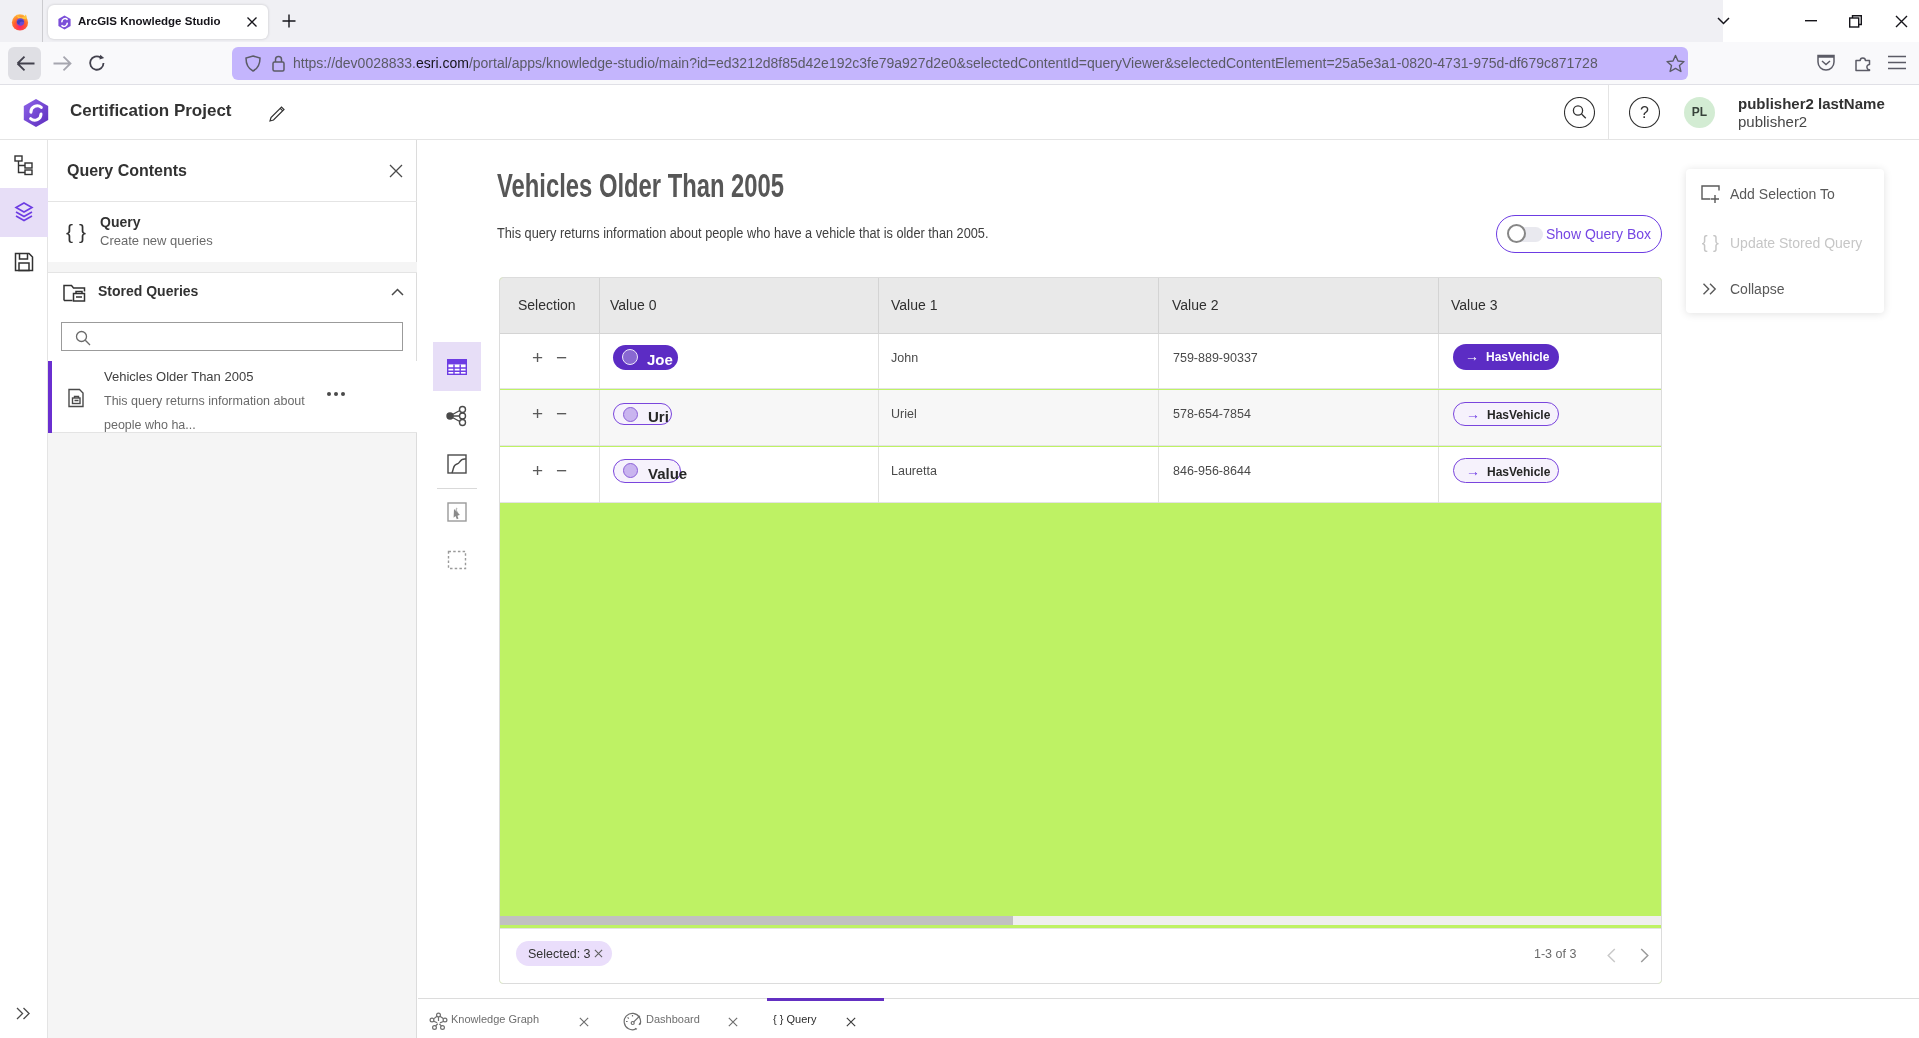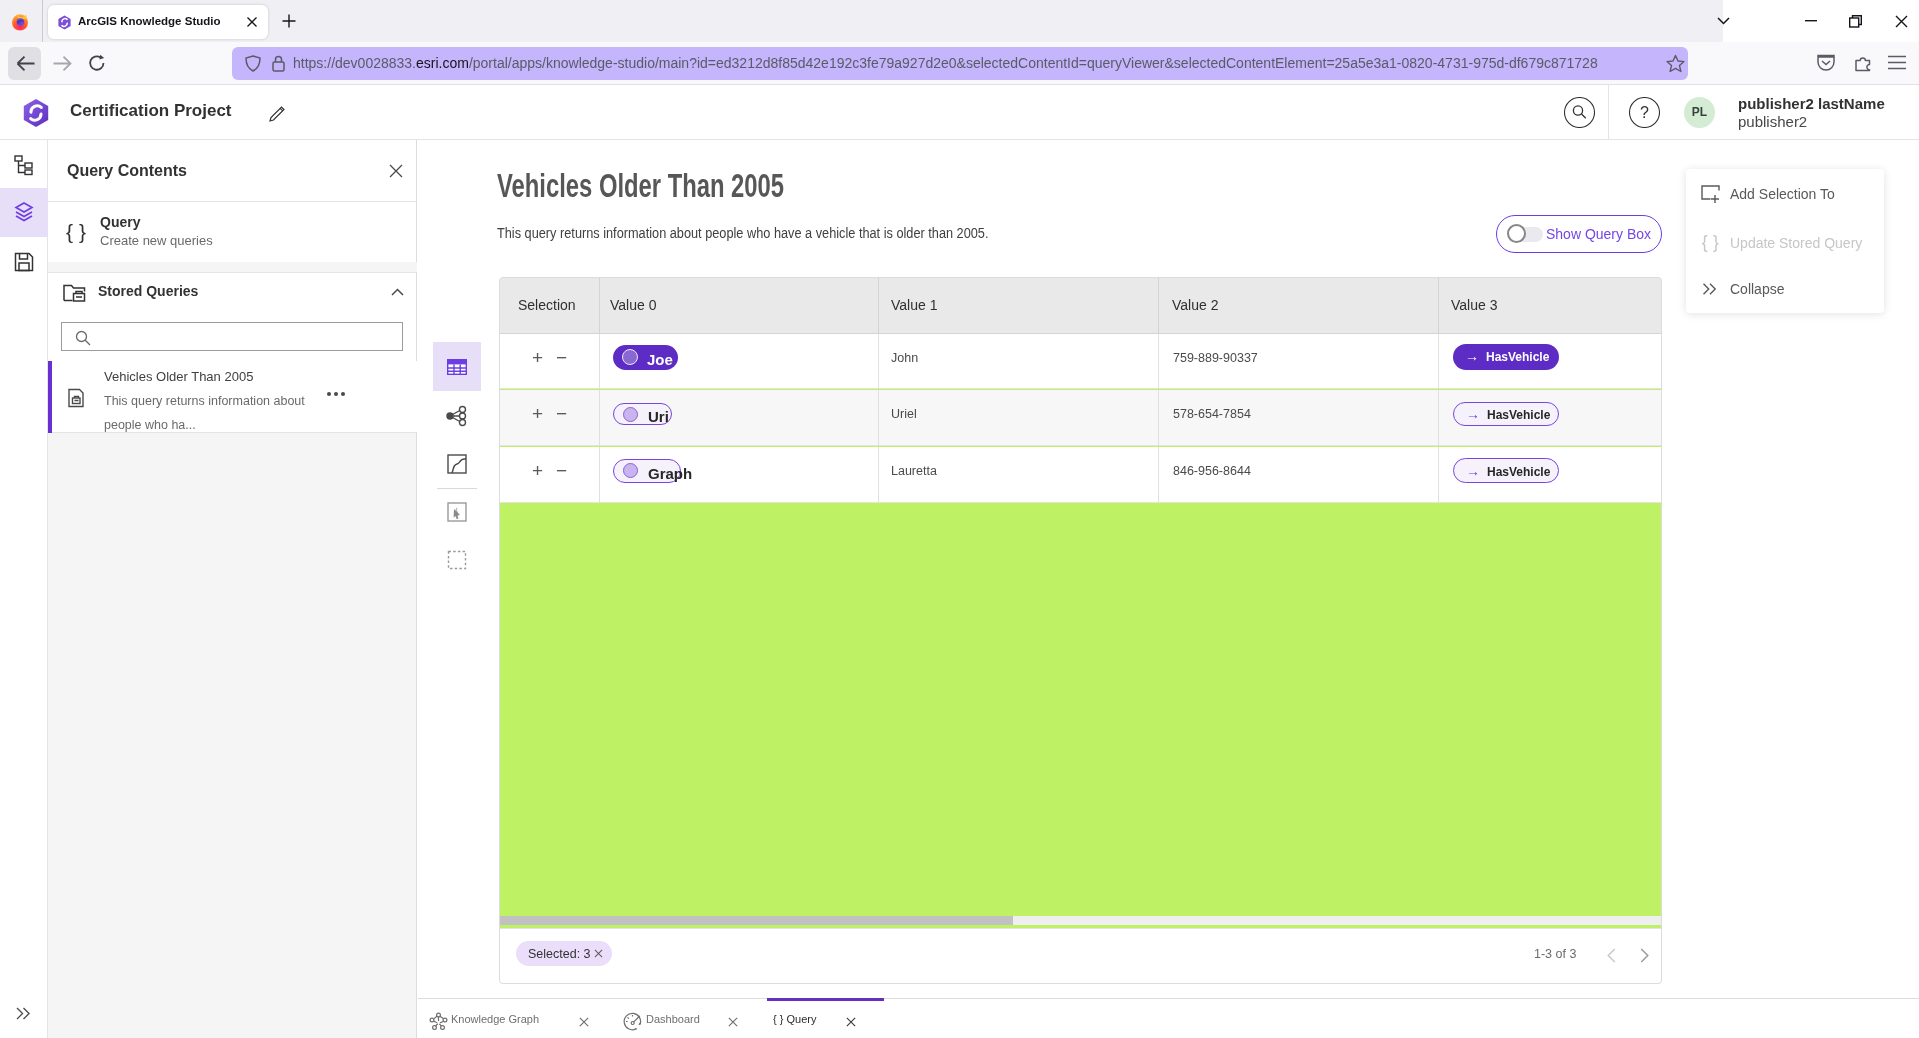--- a/index.html
+++ b/index.html
@@ -359,21 +359,21 @@
       <div class="rowline" style="left:378px"></div>
       <div class="rowline" style="left:658px"></div>
       <div class="rowline" style="left:938px"></div>
     </div>
 
     <div class="row" style="top:169px;background:#fff;border-bottom:1px solid #e4e4e4">
       <span class="pm" style="left:32px">+</span>
         <span class="pm" style="left:56px">−</span>
       <div class="npill" style="top:12px;width:68px;height:24px;background:#f6f2fc;border:1.4px solid #7a45dd">
         <div class="cir" style="background:#c9b4ef;border:1.4px solid #8b60d8;top:3px;width:15px;height:15px"></div>
-        <div class="lb" style="color:#262626;top:5px">Graph</div>
+        <div class="lb" style="color:#262626;top:5px">Value</div>
       </div>
       <span class="cellv" style="left:391px">Lauretta</span>
       <span class="cellv" style="left:673px">846-956-8644</span>
       <div class="epill" style="top:11px;width:106px;height:25px;background:#f6f2fc;border:1.4px solid #7a45dd">
         <span class="ar" style="color:#6d3ce3;top:3.5px">→</span>
         <span class="lb" style="color:#262626;top:5.5px">HasVehicle</span>
       </div>
       <div class="rowline" style="left:99px"></div>
       <div class="rowline" style="left:378px"></div>
       <div class="rowline" style="left:658px"></div>

